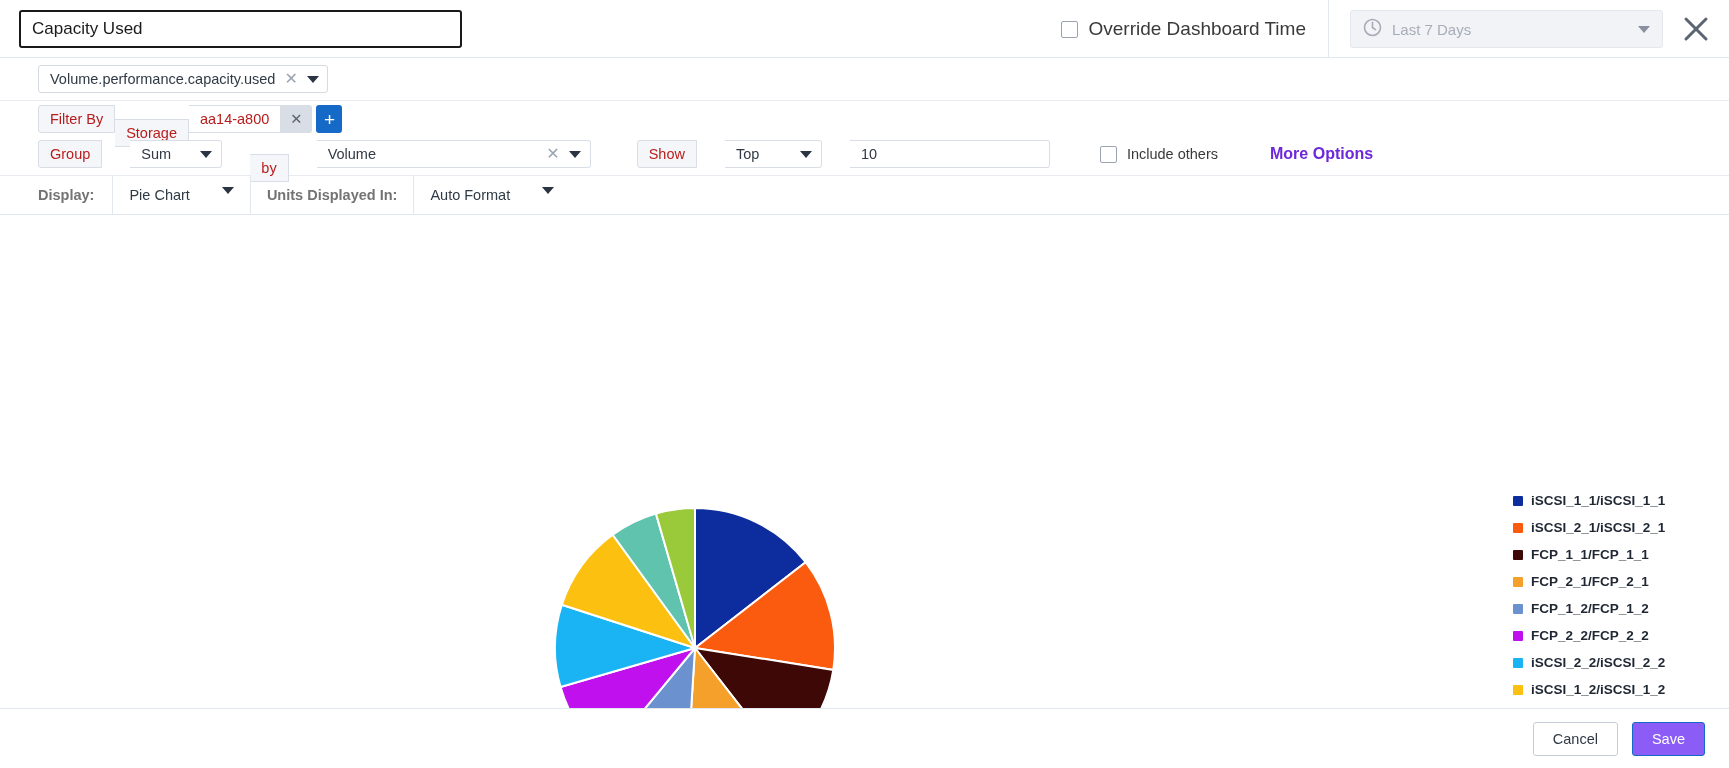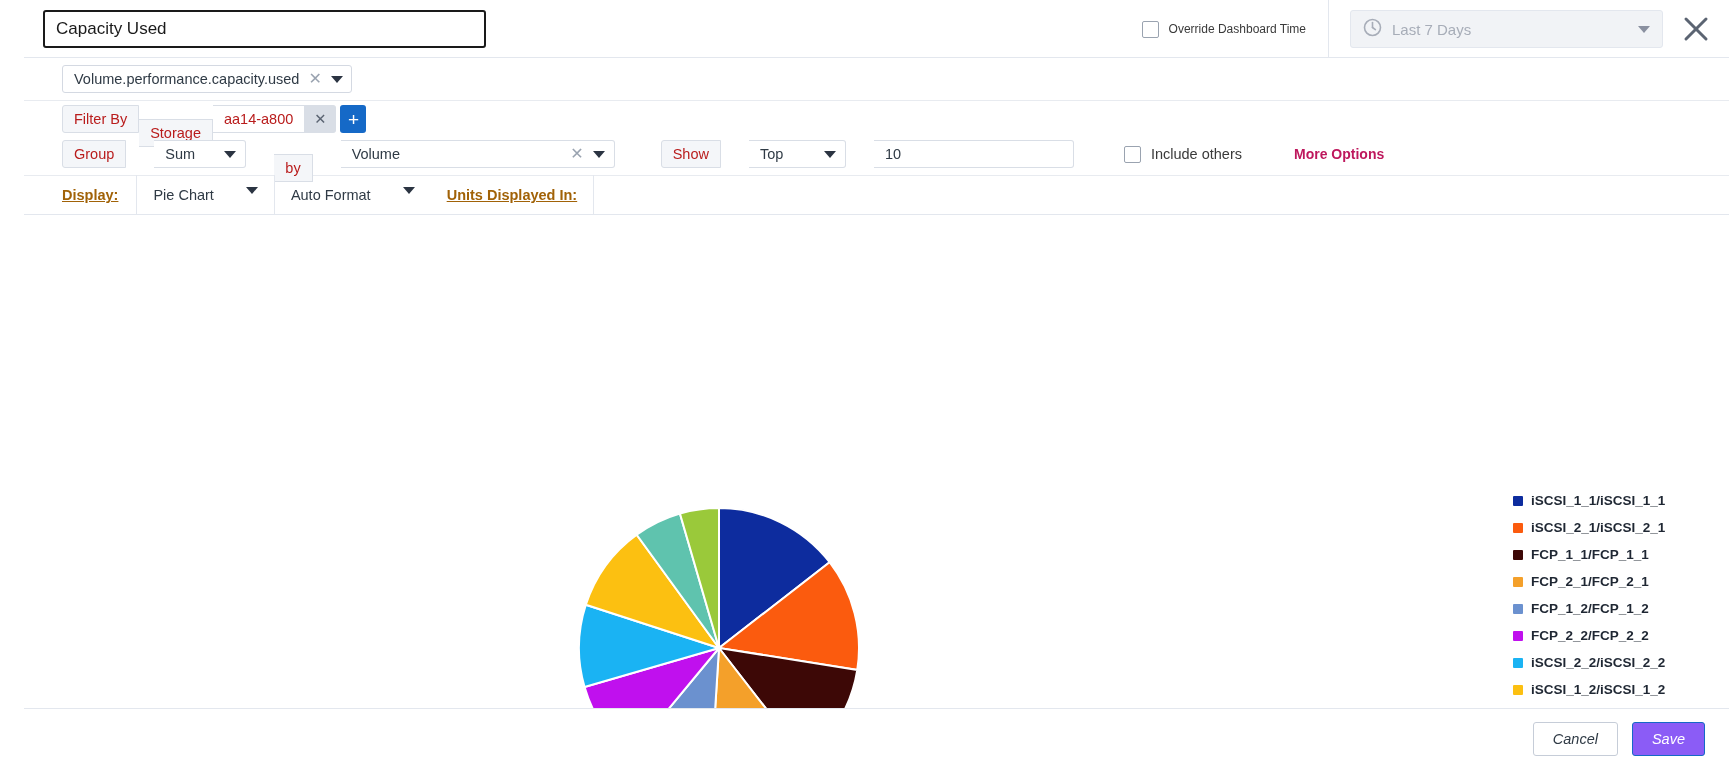--- a/index.html
+++ b/index.html
@@ -14,21 +14,20 @@
     overflow: hidden;
   }
 
   .widget-editor {
     width: 1729px;
     height: 768px;
     display: flex;
     flex-direction: column;
     background: #ffffff;
     position: relative;
-    padding-left: 24px;
   }
 
   
   .header {
     height: 58px;
     min-height: 58px;
     display: flex;
     align-items: center;
     border-bottom: 1px solid #e3e7ee;
     background: #ffffff;
@@ -66,21 +65,21 @@
   .cb {
     width: 17px;
     height: 17px;
     border: 1px solid #9aa3b0;
     border-radius: 2px;
     background: #ffffff;
     display: inline-block;
     flex: 0 0 auto;
   }
   .override-label {
-    font-size: 12px;
+    font-size: 19px;
     color: #3a3a3a;
     white-space: nowrap;
   }
   .time-picker {
     margin-left: 21px;
     width: 313px;
     height: 38px;
     background: #f1f3f6;
     border: 1px solid #e3e7ee;
     border-radius: 3px;
@@ -245,32 +244,31 @@
 
   .include-wrap {
     display: inline-flex;
     align-items: center;
     gap: 10px;
     margin-left: 22px;
   }
   .include-label { font-size: 14.5px; color: #3a3a3a; }
   .more-options {
     margin-left: 24px;
-    color: #be185d;
-    font-size: 14px;
+    color: #6d28d9;
+    font-size: 16px;
     font-weight: bold;
     cursor: pointer;
   }
 
   .display-label {
     font-size: 14.5px;
     font-weight: bold;
-    color: #a16207;
-    white-space: nowrap;
-    text-decoration: underline;
+    color: #737373;
+    white-space: nowrap;
   }
   .disp-cell {
     height: 40px;
     display: flex;
     align-items: center;
     padding: 0 16px;
     border-right: 1px solid #e3e7ee;
   }
   .disp-cell.first { padding-left: 0; padding-right: 18px; }
   .plain-dd {
@@ -340,21 +338,20 @@
   .btn {
     height: 34px;
     border-radius: 3px;
     font-size: 14.5px;
     font-family: "Liberation Sans", sans-serif;
     cursor: pointer;
     padding: 0 19px;
     display: inline-flex;
     align-items: center;
     justify-content: center;
-    font-style: italic;
   }
   .btn-cancel {
     background: #ffffff;
     border: 1px solid #c6cdd8;
     color: #2f3a45;
   }
   .btn-save {
     background: #8b5cf6;
     border: 1px solid #1569c7;
     color: #ffffff;
@@ -443,28 +440,28 @@
     <div class="row row-display" style="padding-left:38px">
       <span class="disp-cell first">
         <span class="display-label">Display:</span>
       </span>
       <span class="disp-cell">
         <span class="plain-dd">
           <span>Pie Chart</span>
           <span class="caret dark"></span>
         </span>
       </span>
+      <span class="disp-cell">
+        <span class="display-label">Units Displayed In:</span>
+      </span>
       <span class="disp-cell" style="border-right:none">
         <span class="plain-dd">
           <span>Auto Format</span>
           <span class="caret dark"></span>
         </span>
-      </span>
-      <span class="disp-cell">
-        <span class="display-label">Units Displayed In:</span>
       </span>
     </div>
   </div>
 
   <div class="chart-area">
     <div class="pie-holder">
       <svg id="pie-svg" width="284" height="284" viewBox="0 0 284 284">
           <path d="M 142 142 L 142 2 A 140 140 0 0 1 252.62170173259665 56.19301248858329 Z" fill="#0d2c9e" stroke="#ffffff" stroke-width="2"></path>
           <path d="M 142 142 L 252.62170173259665 56.19301248858329 A 140 140 0 0 1 280.2763676833193 163.90082510563232 Z" fill="#fb5b0e" stroke="#ffffff" stroke-width="2"></path>
           <path d="M 142 142 L 280.2763676833193 163.90082510563232 A 140 140 0 0 1 227.8069875114167 252.62170173259665 Z" fill="#3d0806" stroke="#ffffff" stroke-width="2"></path>

